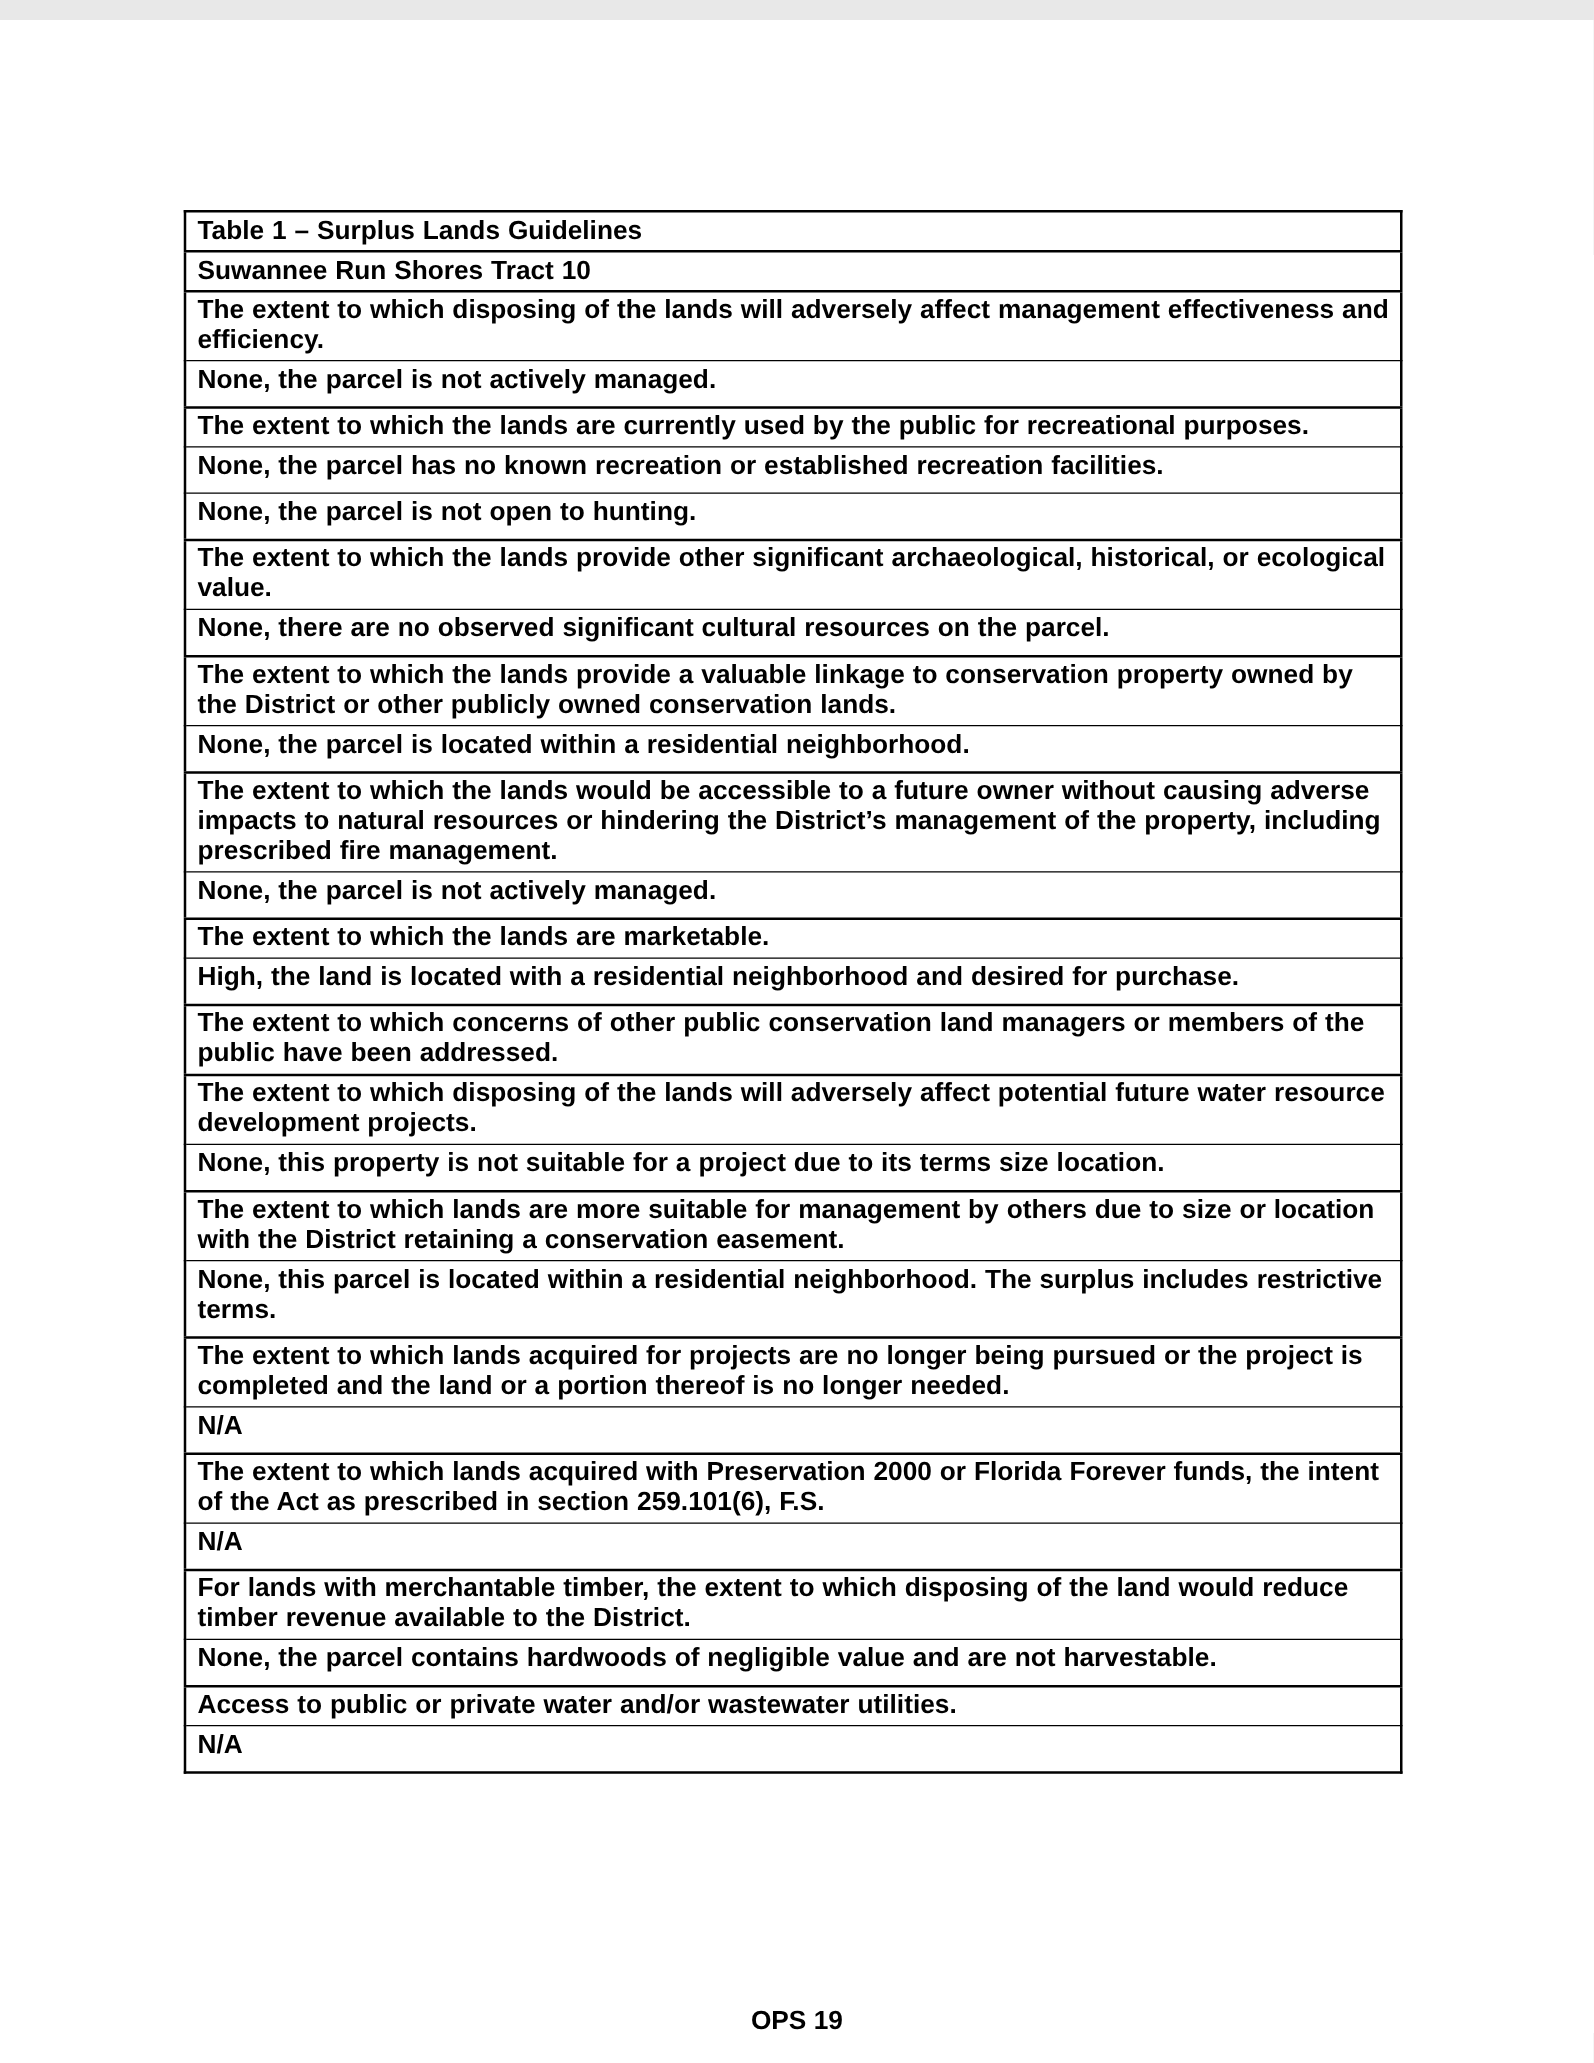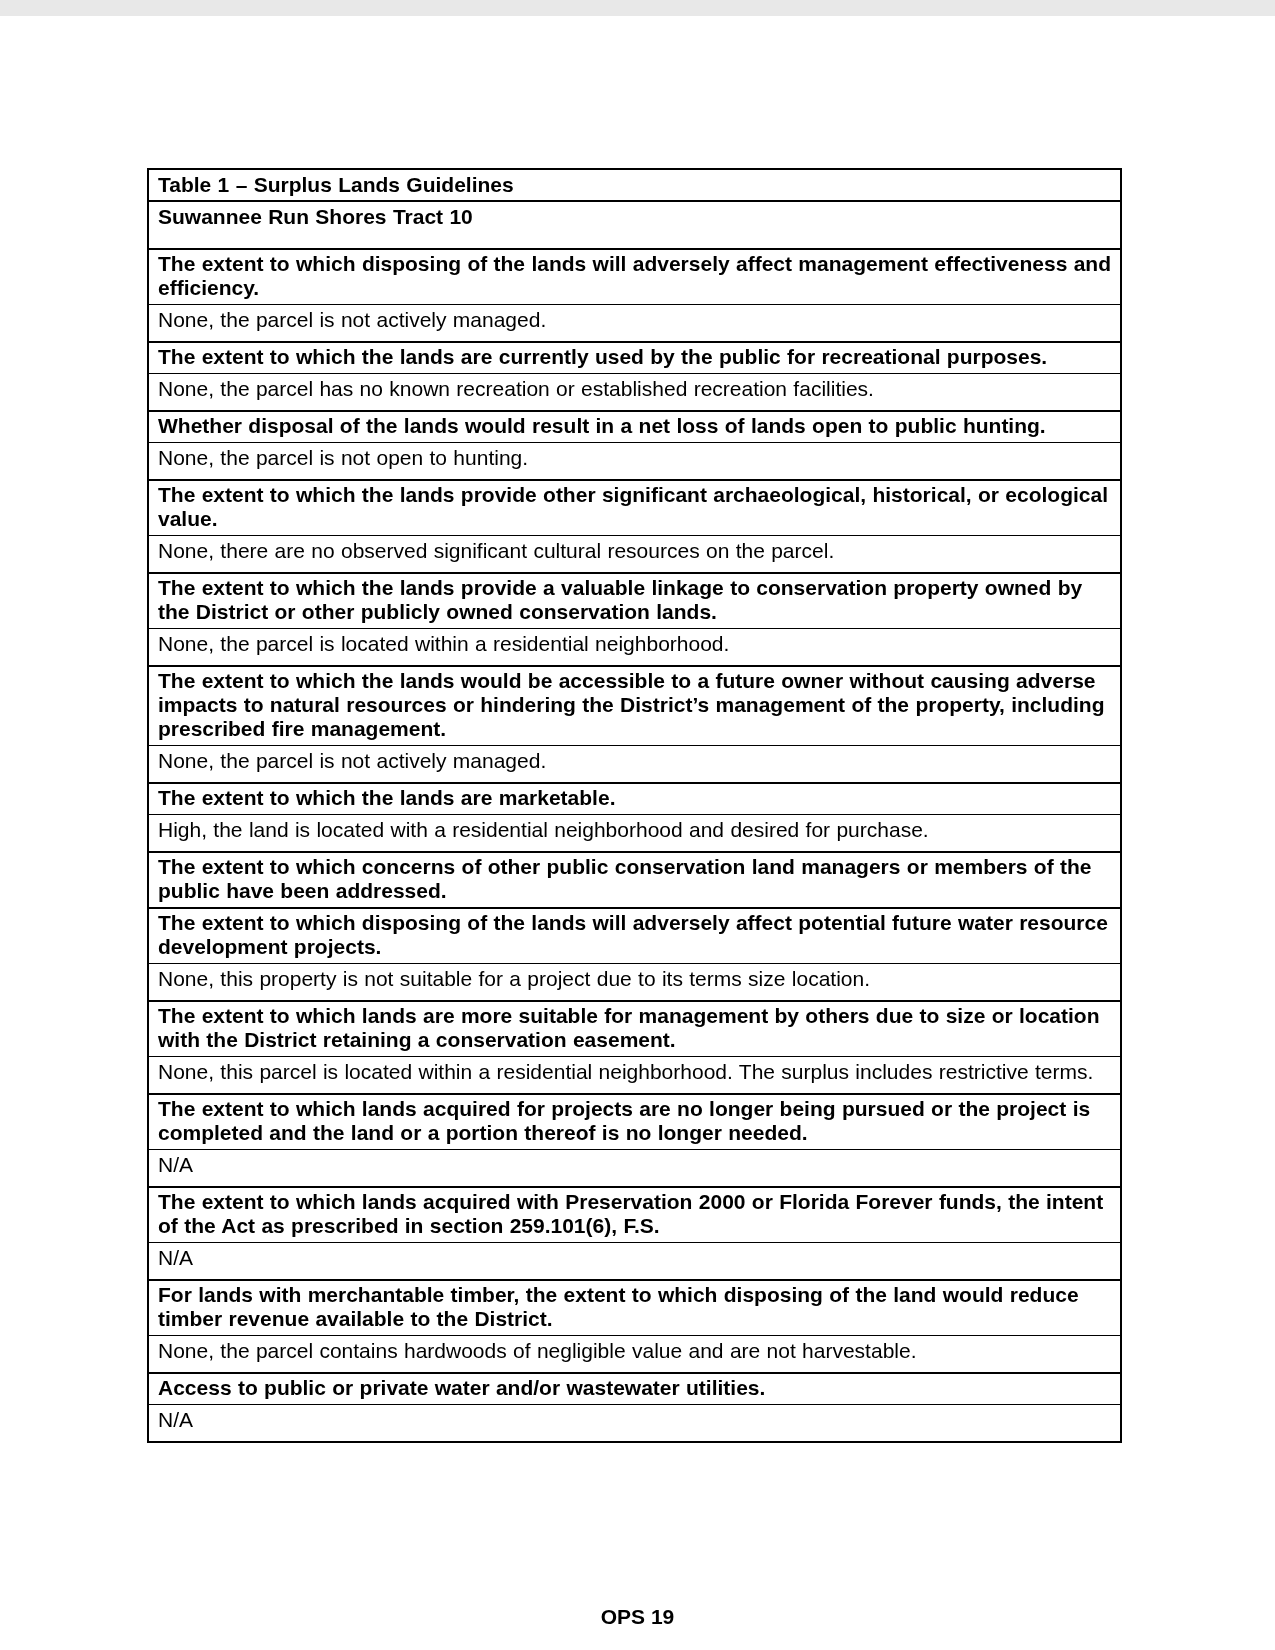--- a/index.html
+++ b/index.html
@@ -28,33 +28,33 @@
     line-height: 24px;
     vertical-align: top;
     word-spacing: 0.5px;
   }
   tr.row-header td {
     font-weight: 700;
     padding: 3px 9px 3px 9px;
   }
   tr.row-subheader td {
     font-weight: 700;
-    padding: 3px 9px 19px 9px;
+    padding: 3px 9px 3px 9px;
     border-top: 2px solid #000000;
   }
   tr.row-q td {
     font-weight: 700;
     padding: 2px 9px 4px 9px;
     border-top: 2px solid #000000;
   }
   tr.row-q.justify td {
     text-align: justify;
   }
   tr.row-a td {
-    font-weight: 400;
+    font-weight: 700;
     padding: 3px 9px 9px 9px;
     border-top: 1px solid #000000;
   }
   .footer {
     position: absolute;
     left: 0;
     top: 1588px;
     width: 100%;
     text-align: center;
     font-size: 21px;
@@ -83,23 +83,20 @@
         <td>None, the parcel is not actively managed.</td>
       </tr>
 
       <tr class="row-q">
         <td>The extent to which the lands are currently used by the public for recreational purposes.</td>
       </tr>
       <tr class="row-a">
         <td>None, the parcel has no known recreation or established recreation facilities.</td>
       </tr>
 
-      <tr class="row-q">
-        <td>Whether disposal of the lands would result in a net loss of lands open to public hunting.</td>
-      </tr>
       <tr class="row-a">
         <td>None, the parcel is not open to hunting.</td>
       </tr>
 
       <tr class="row-q">
         <td>The extent to which the lands provide other significant archaeological, historical, or ecological value.</td>
       </tr>
       <tr class="row-a">
         <td>None, there are no observed significant cultural resources on the parcel.</td>
       </tr>

